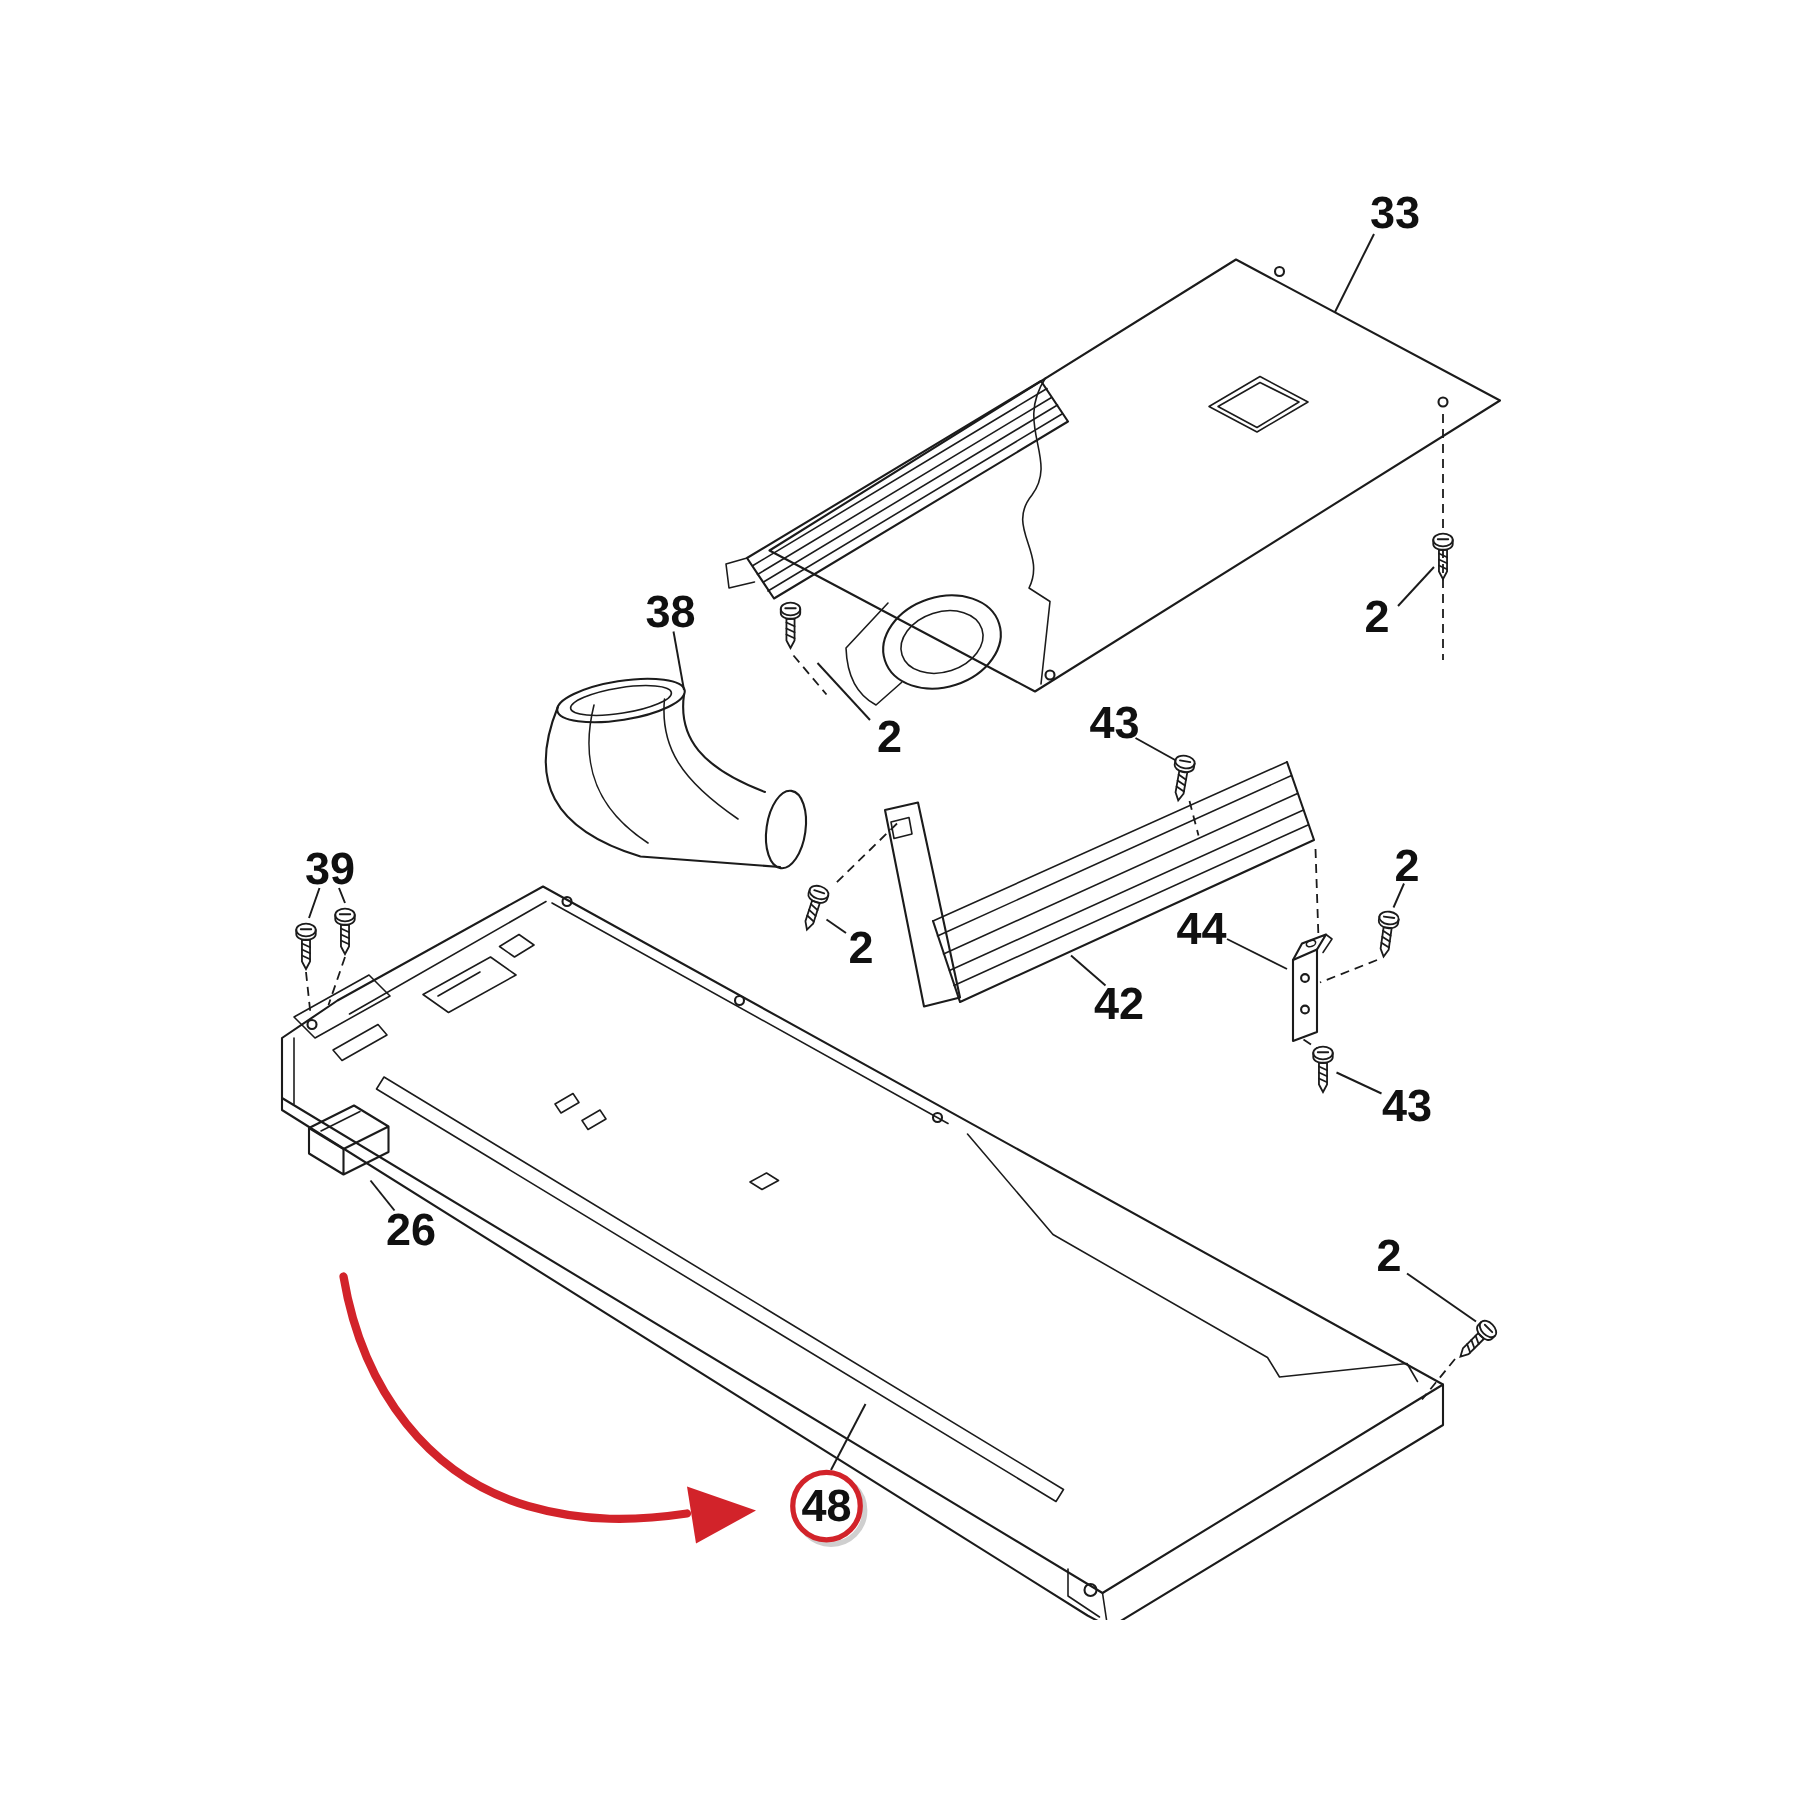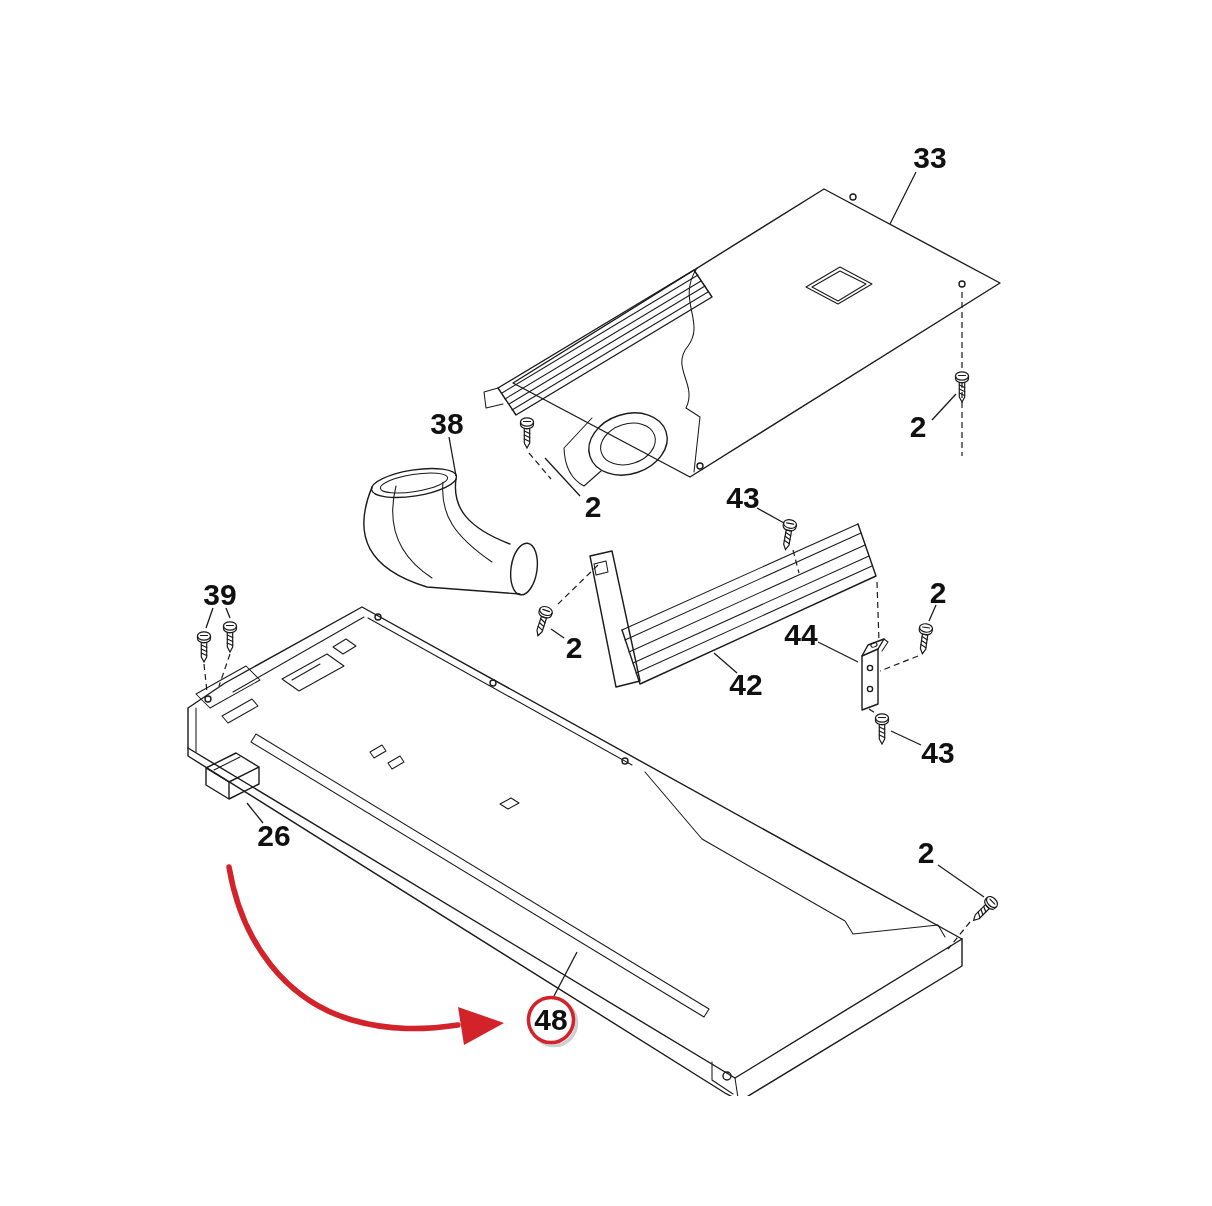--- a/index.html
+++ b/index.html
@@ -1,16 +1,16 @@
 <!DOCTYPE html>
 <html><head>
 <meta charset="utf-8">
 <style>
   html,body{margin:0;padding:0;background:#ffffff;}
-  .stage{position:relative;width:1212px;height:1080px;background:#ffffff;overflow:hidden;margin-top:16px;}
+  .stage{position:relative;width:1212px;height:1080px;background:#ffffff;overflow:hidden;}
   svg{display:block;}
   .ln path,.ln circle,.ln ellipse{fill:none;stroke:#1b1b1b;stroke-width:1.4;stroke-linejoin:round;stroke-linecap:round;}
   .ln .thin{stroke-width:1.05;}
   .dash{fill:none;stroke:#1b1b1b;stroke-width:1.2;stroke-dasharray:6 4;}
   .ld{fill:none;stroke:#1b1b1b;stroke-width:1.3;}
   .lbl{font-family:"Liberation Sans",sans-serif;font-weight:700;font-size:30px;fill:#101010;text-anchor:middle;}
   .screw{stroke:#1b1b1b;stroke-width:1.2;fill:none;stroke-linecap:round;}
   .screwhead{fill:#ffffff;stroke:#1b1b1b;stroke-width:1.2;}
 </style>
 </head>

